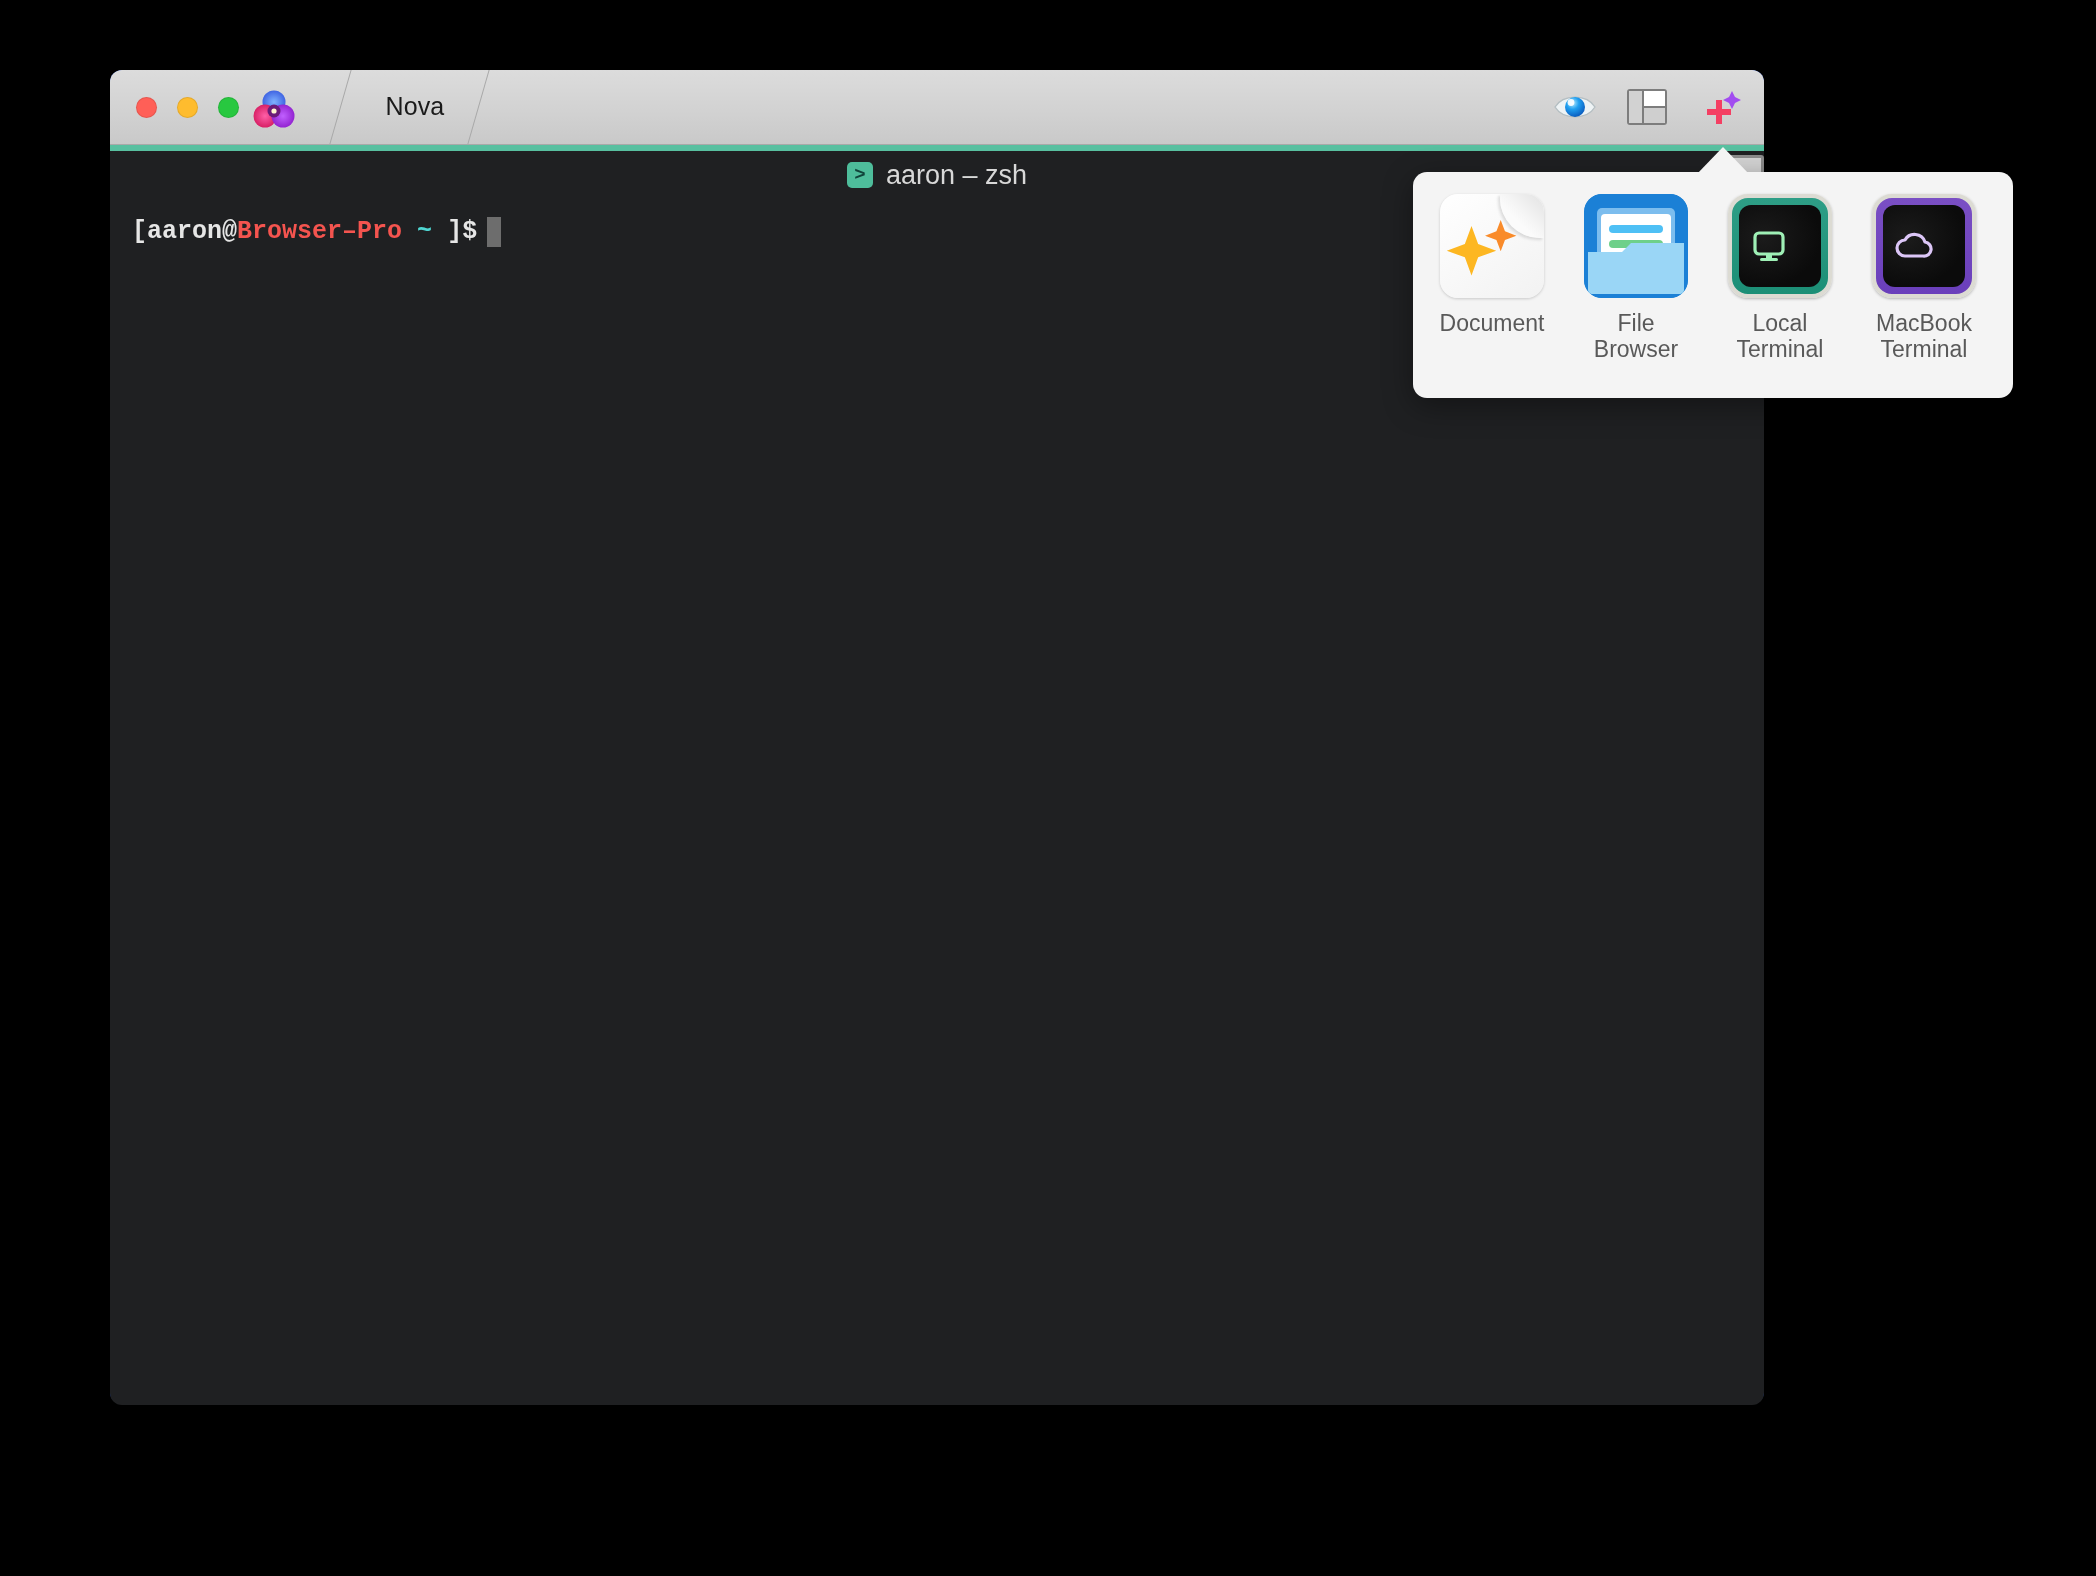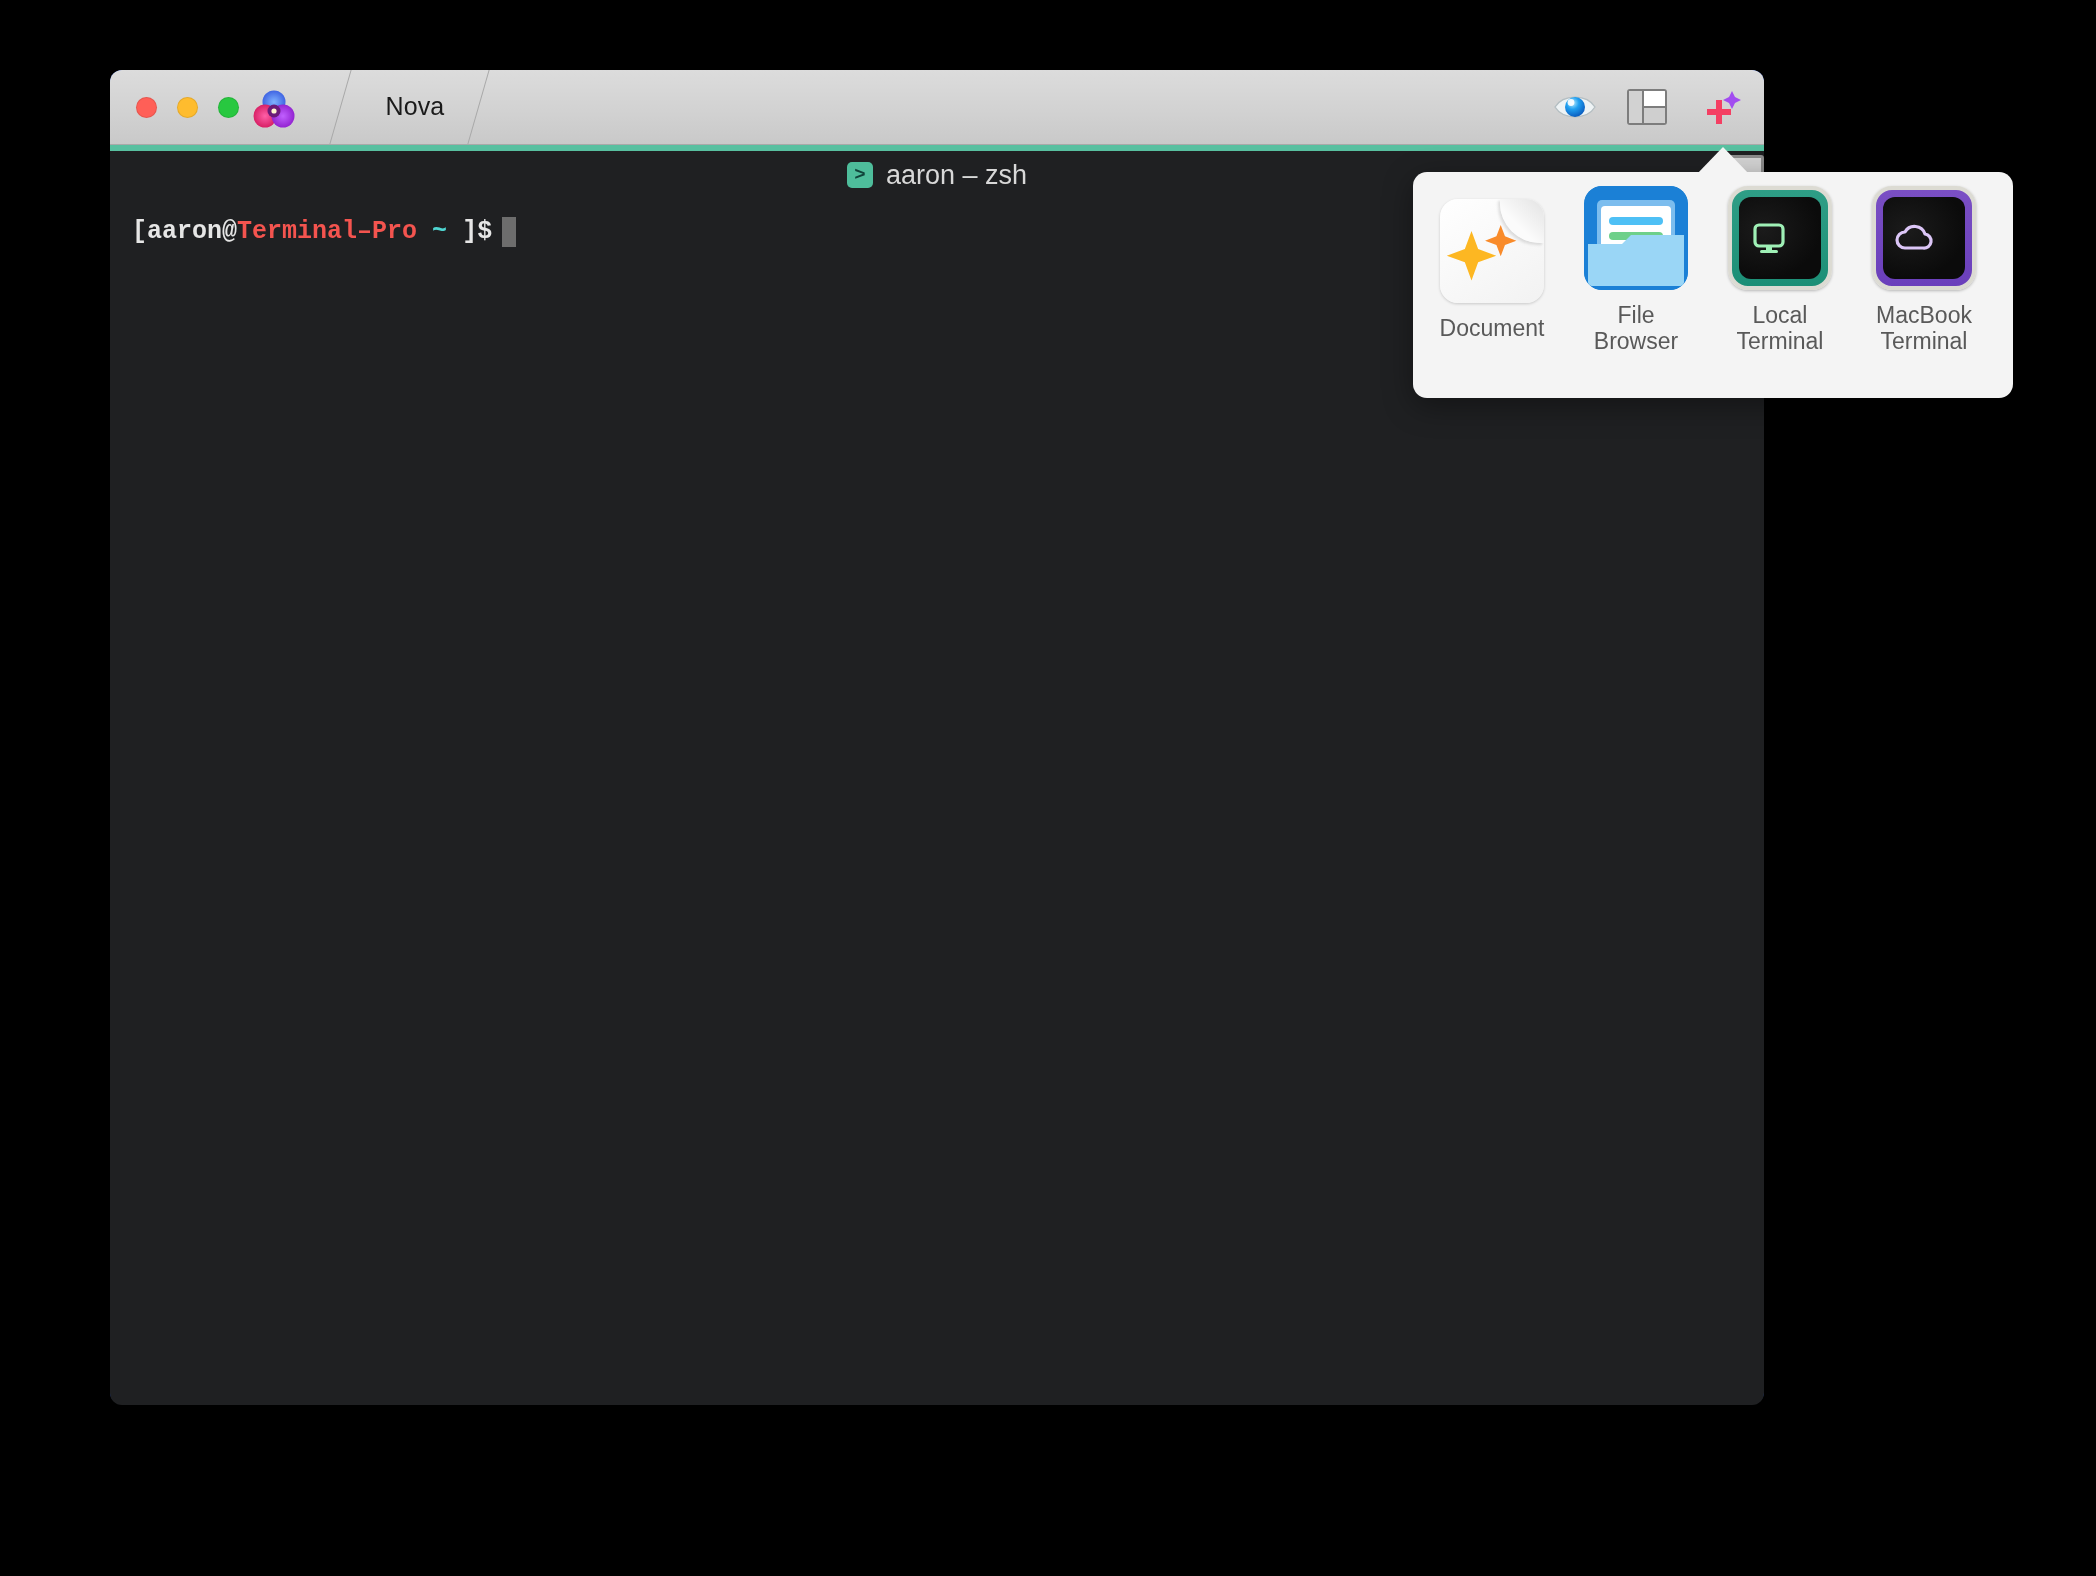--- a/index.html
+++ b/index.html
@@ -88,21 +88,21 @@
     z-index: 40;
   }
   .pop-arrow {
     position: absolute; left: 1696px; top: 147px;
     width: 0; height: 0;
     border-left: 27px solid transparent;
     border-right: 27px solid transparent;
     border-bottom: 28px solid #f4f4f4;
     z-index: 41;
   }
-  .pop-grid { display: flex; padding: 14px 18px 0 18px; gap: 22px; align-items: center; }
+  .pop-grid { display: flex; padding: 22px 18px 0 18px; gap: 22px; }
   .pop-item { width: 122px; display: flex; flex-direction: column; align-items: center; gap: 12px; cursor: default; }
   .pop-icon { width: 104px; height: 104px; position: relative; }
   .pop-label { text-align: center; font-size: 23px; color: #595959; line-height: 1.15; }
 
   
   .ic-doc { border-radius: 18px; background: linear-gradient(145deg,#ffffff 0%,#f2f2f2 100%);
             box-shadow: 0 1px 3px rgba(0,0,0,.18); overflow: hidden; }
   .doc-curl { position: absolute; right: 0; top: 0; width: 44px; height: 44px;
               background: linear-gradient(225deg,#e2e2e2 0%, #fbfbfb 60%);
               border-bottom-left-radius: 40px; box-shadow: -2px 2px 3px rgba(0,0,0,.12); }
@@ -210,21 +210,21 @@
 
     <div class="term">
 
       <div class="tabbar">
         <div class="tab-icon">&gt;</div>
         <div class="tab-label">aaron – zsh</div>
       </div>
 
       <div class="term-body">
         <div class="prompt-line">
-          <span class="c-white">[</span><span class="c-white">aaron</span><span class="c-white">@</span><span class="c-red">Terminal–Pro</span><span> </span><span class="c-cyan">~</span><span> </span><span class="c-white">]</span><span class="c-white">$</span><span class="cursor"></span>
+          <span class="c-white">[</span><span class="c-white">aaron</span><span class="c-white">@</span><span class="c-red">Browser–Pro</span><span> </span><span class="c-cyan">~</span><span> </span><span class="c-white">]</span><span class="c-white">$</span><span class="cursor"></span>
         </div>
       </div>
 
     </div>
   </div>
 
   <div class="ghost-icon"></div>
 
   <div class="pop-arrow"></div>
   <div class="popover">

